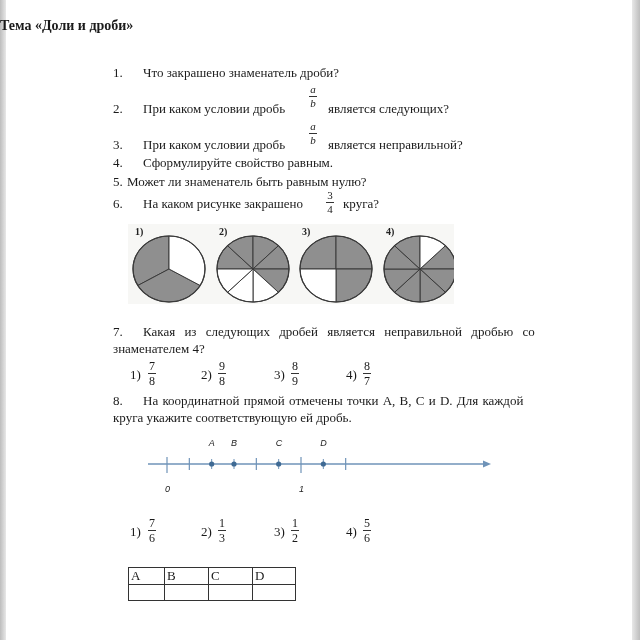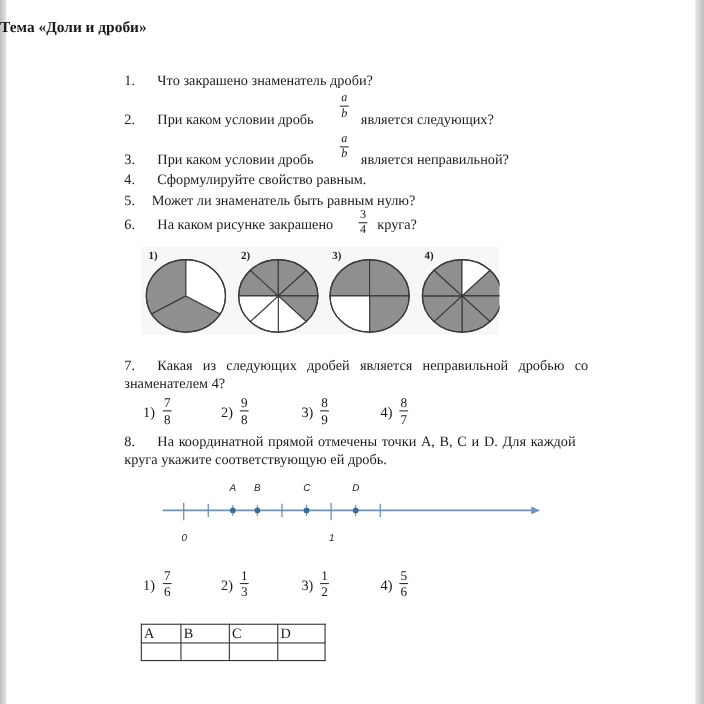--- a/index.html
+++ b/index.html
@@ -74,21 +74,21 @@
   <span>a</span>
   <span class="bar"></span>
   <span>b</span>
 </span>
 <span class="abs q" style="left:328px;top:137px">является неправильной?</span>
 
 <span class="qnum" style="left:113px;top:155px">4.</span>
 <span class="abs q" style="left:143px;top:155px">Сформулируйте свойство равным.</span>
 
 <span class="qnum" style="left:113px;top:174px">5.</span>
-<span class="abs q" style="left:138px;top:174px">Может ли знаменатель быть равным нулю?</span>
+<span class="abs q" style="left:127px;top:174px">Может ли знаменатель быть равным нулю?</span>
 
 <span class="qnum" style="left:113px;top:196px">6.</span>
 <span class="abs q" style="left:143px;top:196px">На каком рисунке закрашено</span>
 <span class="frac" style="left:326px;top:190px">
   <span>3</span>
   <span class="bar"></span>
   <span>4</span>
 </span>
 <span class="abs q" style="left:343px;top:196px">круга?</span>
 

